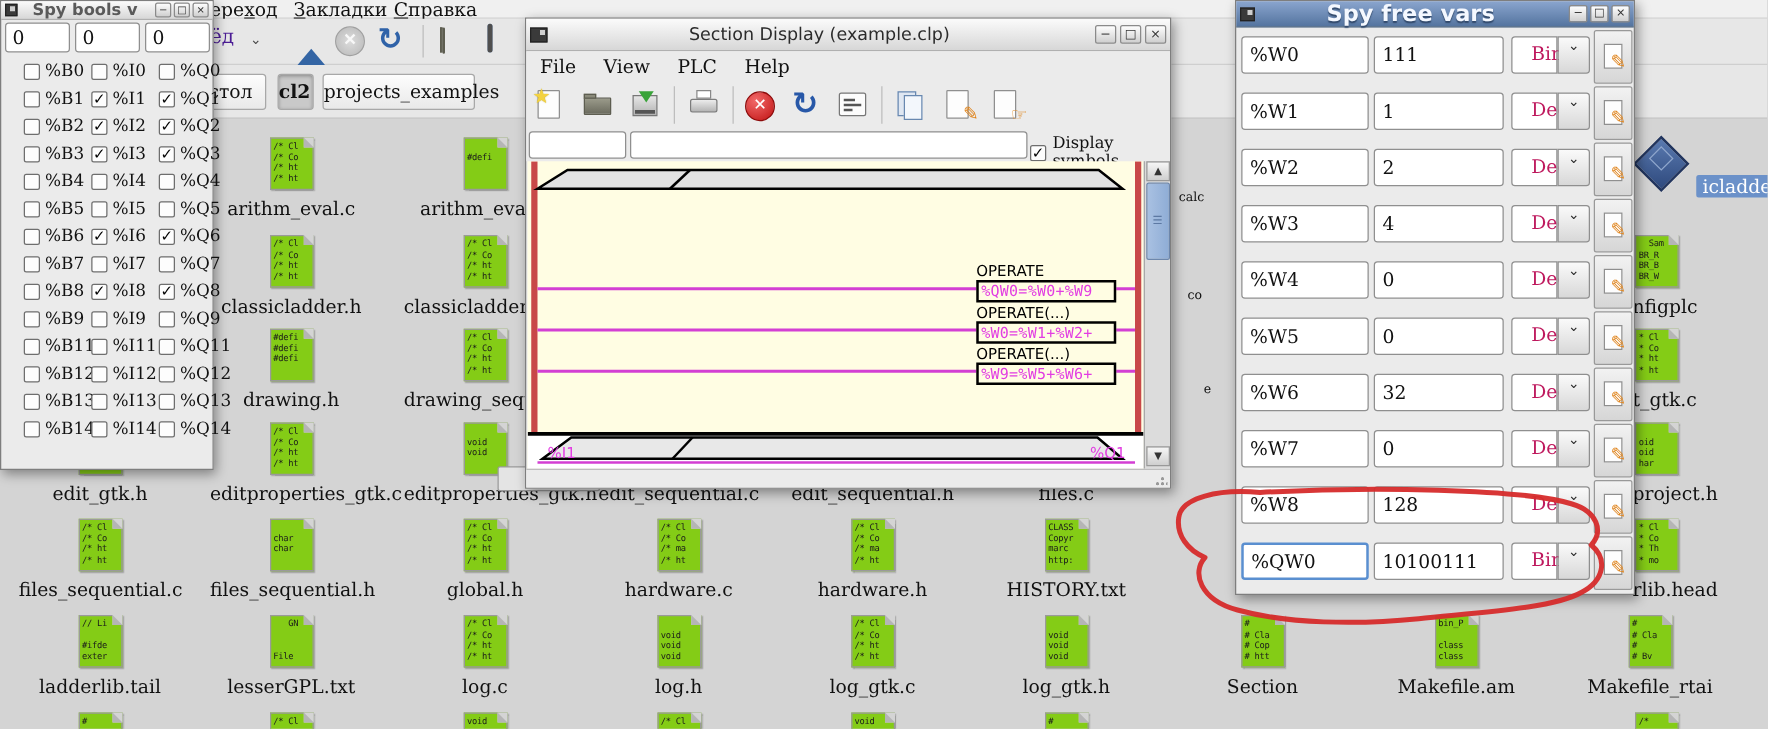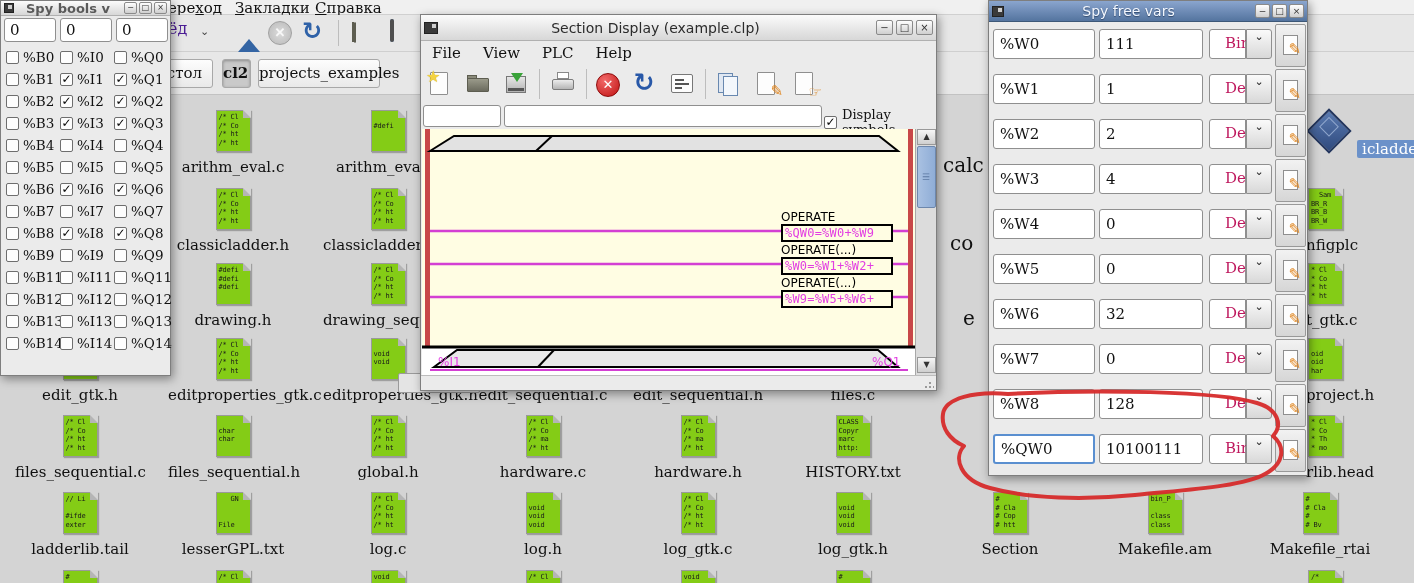--- a/index.html
+++ b/index.html
@@ -51,21 +51,21 @@
   .dlines { position:absolute; left:2px; top:2px; white-space:pre; font-size:7px; line-height:8.6px;
     color:#1a1a1a; font-family:"DejaVu Sans Mono",monospace; letter-spacing:-0.2px; }
   .dlabel { display:block; margin-top:2px; font-size:15px; color:#101010; white-space:nowrap; }
   .dlabel.sel { display:inline-block; background:#6b91c9; color:#fff; padding:0 5px; border-radius:2px; }
   .dicon.diamond { width:44px; height:44px; background:none; border:none; box-shadow:none; }
   .dicon.diamond .gem { position:absolute; left:5px; top:5px; width:32px; height:32px;
     background:linear-gradient(135deg,#5a7ab0,#2f4a7e); border:2px solid #22355e;
     transform:rotate(45deg); }
   .dicon.diamond .gem::after { content:""; position:absolute; left:4px; top:4px; width:12px; height:12px;
     border:1px solid #8fa6cc; }
-  .plabel { position:absolute; font-size:20px; color:#101010; z-index:1; }
+  .plabel { position:absolute; font-size:10px; color:#101010; z-index:1; }
 
   
   .win { position:absolute; background:#ebebeb; border:1px solid #7e7e7e;
     box-shadow:2px 3px 9px rgba(0,0,0,.4); }
   .tbar { display:flex; align-items:center; padding:0 3px;
     background:linear-gradient(#fbfbfb,#d7d7d7); border-bottom:1px solid #b0b0b0; }
   .tbar .ttl { flex:1; text-align:center; font-family:"DejaVu Sans",sans-serif; }
   .wbtn { border:1px solid #8a8a8a; background:linear-gradient(#fefefe,#cfcfcf);
     border-radius:2px; text-align:center; color:#333; font-family:"DejaVu Sans",sans-serif; }
   .winicon { background:#3a3a3a; border:1px solid #222; position:relative; }
@@ -75,21 +75,21 @@
   #win-bools { left:0; top:0; width:171px; height:376px; z-index:10; }
   #win-bools .tbar { height:15px; }
   #win-bools .winicon { width:10px; height:10px; }
   #win-bools .ttl { font-size:13px; font-weight:bold; color:#5a5a5a; }
   #win-bools .wbtn { width:13px; height:12px; font-size:8px; line-height:10px; margin-left:2px; }
   .counters { position:absolute; left:0; top:17px; width:171px; height:25px; }
   .counters input { position:absolute; top:0; height:24px; width:52px; border:1px solid #8f8f8f;
     border-radius:3px; background:#fff; font-size:15px; font-family:"DejaVu Serif",serif;
     padding-left:5px; color:#111; }
   .brows { position:absolute; left:0; top:45px; width:171px; }
-  .brow { display:flex; align-items:center; height:22px; padding-left:5px; }
+  .brow { display:flex; align-items:center; height:22px; padding-left:18px; }
   .cb { display:inline-block; width:13px; height:13px; background:#fdfdfd; border:1px solid #6e6e6e;
     border-radius:2px; font-size:12px; line-height:11px; text-align:center; color:#000;
     font-weight:bold; flex:0 0 auto; font-family:"DejaVu Sans",sans-serif; }
   .bl { font-size:13.5px; color:#111; width:37px; margin-left:4px; flex:0 0 auto; }
 
   
   #win-section { left:420px; top:14px; width:517px; height:377px; z-index:10; }
   #win-section .tbar { height:26px; }
   #win-section .winicon { width:14px; height:12px; }
   #win-section .ttl { font-size:14px; color:#2b2b2b; }
@@ -158,21 +158,21 @@
                radial-gradient(circle at 6px 8px,#9a9a9a 1px,transparent 1.5px),
                radial-gradient(circle at 6px 4px,#9a9a9a 1px,transparent 1.5px),
                radial-gradient(circle at 10px 8px,#9a9a9a 1px,transparent 1.5px); }
   .ui-fragment { position:absolute; left:398px; top:373px; width:82px; height:20px; z-index:9;
     background:#e4e4e4; border:1px solid #9a9a9a; border-radius:2px; }
 
   
   #win-vars { left:988px; top:0; width:320px; height:476px; z-index:20; }
   #win-vars .tbar { height:21px; background:linear-gradient(#8aa5ce,#54749f); border-bottom:1px solid #3d5878; }
   #win-vars .winicon { width:12px; height:11px; }
-  #win-vars .ttl { font-size:14px; font-weight:normal; color:#f4f8ff; text-shadow:0 1px 1px #31496b; }
+  #win-vars .ttl { font-size:18px; font-weight:bold; color:#f4f8ff; text-shadow:0 1px 1px #31496b; }
   #win-vars .wbtn { width:15px; height:14px; font-size:9px; line-height:12px; margin-left:2px; }
   .vrows { position:absolute; left:0; top:21px; width:318px; }
   .vrow { position:absolute; left:0; width:318px; height:34px; }
   .vrow input { position:absolute; top:0; height:30px; border:1px solid #8f8f8f; border-radius:3px;
     background:#fff; font-size:15px; font-family:"DejaVu Serif",serif; padding-left:6px; color:#111; }
   .vname { left:4px; width:102px; }
   .vname.focus { border:2px solid #5a8fd0 !important; }
   .vval { left:110px; width:104px; }
   .vfmt { position:absolute; left:220px; top:0; width:37px; height:30px; border:1px solid #8f8f8f;
     border-radius:3px 0 0 3px; background:#fff; font-size:15px; padding:4px 0 0 15px; color:#be185d; }

